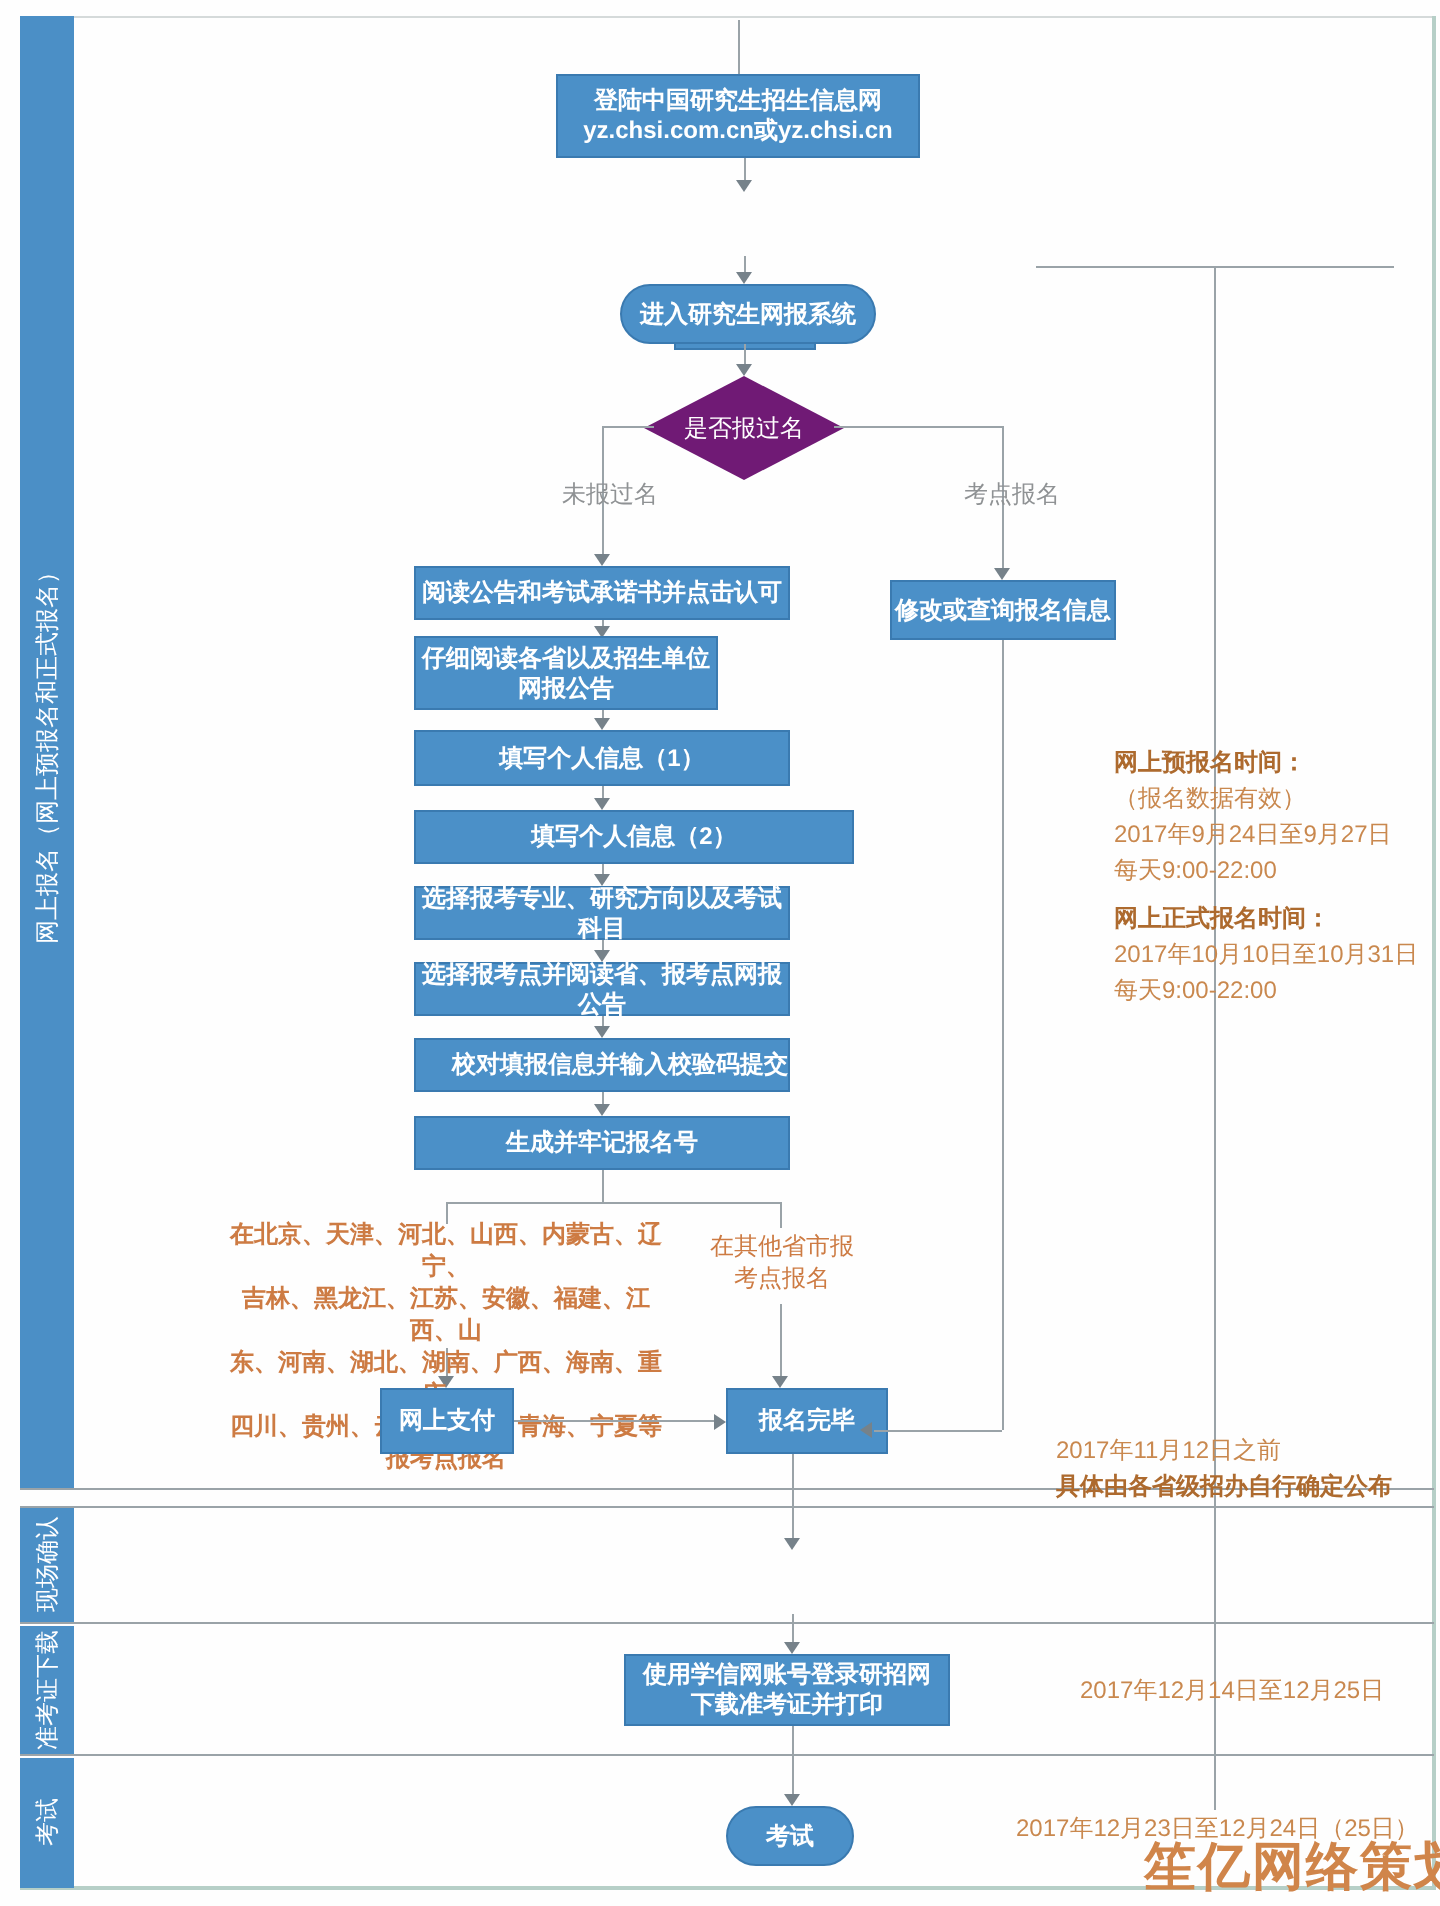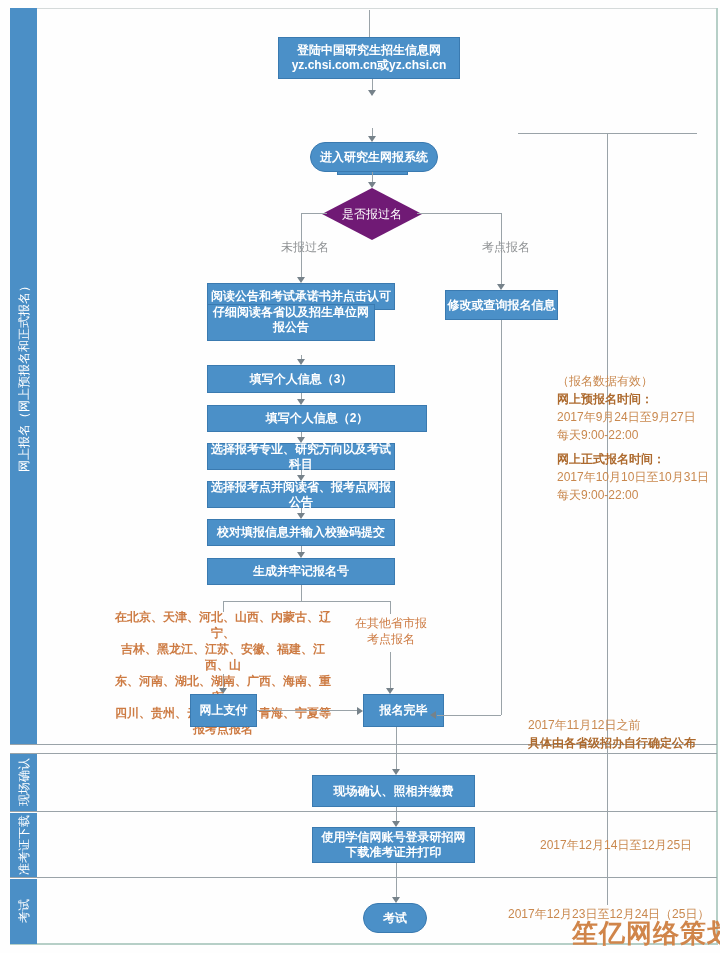--- a/index.html
+++ b/index.html
@@ -96,28 +96,28 @@
   <div class="box" style="left:207px;top:283px;width:188px;height:27px;">
     <span>阅读公告和考试承诺书并点击认可</span>
   </div>
 
   <div class="box" style="left:445px;top:290px;width:113px;height:30px;">
     <span>修改或查询报名信息</span>
   </div>
   <div class="vline" style="left:301px;top:310px;height:4px;"></div>
   <div class="arr-d" style="left:297px;top:313px;"></div>
 
-  <div class="box" style="left:207px;top:304px;width:168px;height:37px;justify-content:space-between;">
+  <div class="box" style="left:207px;top:318px;width:152px;height:37px;">
     <span>仔细阅读各省以及招生单位网报公告</span>
   </div>
   <div class="vline" style="left:301px;top:355px;height:5px;"></div>
   <div class="arr-d" style="left:297px;top:359px;"></div>
 
   <div class="box" style="left:207px;top:365px;width:188px;height:28px;">
-    <span>填写个人信息（3）</span>
+    <span>填写个人信息（1）</span>
   </div>
   <div class="vline" style="left:301px;top:393px;height:7px;"></div>
   <div class="arr-d" style="left:297px;top:399px;"></div>
 
   <div class="box" style="left:207px;top:405px;width:220px;height:27px;">
     <span>填写个人信息（2）</span>
   </div>
   <div class="vline" style="left:301px;top:432px;height:6px;"></div>
   <div class="arr-d" style="left:297px;top:437px;"></div>
 
@@ -126,21 +126,21 @@
   </div>
   <div class="vline" style="left:301px;top:470px;height:6px;"></div>
   <div class="arr-d" style="left:297px;top:475px;"></div>
 
   <div class="box" style="left:207px;top:481px;width:188px;height:27px;">
     <span>选择报考点并阅读省、报考点网报公告</span>
   </div>
   <div class="vline" style="left:301px;top:508px;height:6px;"></div>
   <div class="arr-d" style="left:297px;top:513px;"></div>
 
-  <div class="box" style="left:207px;top:519px;width:188px;height:27px;">
+  <div class="box" style="left:207px;top:519px;width:188px;height:27px;align-items:flex-end;">
     <span>校对填报信息并输入校验码提交</span>
   </div>
   <div class="vline" style="left:301px;top:546px;height:7px;"></div>
   <div class="arr-d" style="left:297px;top:552px;"></div>
 
   <div class="box" style="left:207px;top:558px;width:188px;height:27px;">
     <span>生成并牢记报名号</span>
   </div>
 
   <div class="vline" style="left:301px;top:585px;height:16px;"></div>
@@ -170,40 +170,37 @@
     <span>报名完毕</span>
   </div>
 
   <div class="vline" style="left:501px;top:320px;height:395px;"></div>
   <div class="hline" style="left:437px;top:715px;width:64px;"></div>
   <div class="arr-l" style="left:430px;top:711px;"></div>
 
   <div class="vline" style="left:396px;top:727px;height:42px;"></div>
   <div class="arr-d" style="left:392px;top:769px;"></div>
 
-  <div class="box" style="left:312px;top:775px;width:163px;height:32px;">
-    <span>现场确认、照相并缴费</span>
-  </div>
   <div class="vline" style="left:396px;top:807px;height:14px;"></div>
   <div class="arr-d" style="left:392px;top:821px;"></div>
 
   <div class="box" style="left:312px;top:827px;width:163px;height:36px;">
     <span>使用学信网账号登录研招网</span>
     <span>下载准考证并打印</span>
   </div>
   <div class="vline" style="left:396px;top:863px;height:34px;"></div>
   <div class="arr-d" style="left:392px;top:897px;"></div>
 
   <div class="box pill" style="left:363px;top:903px;width:64px;height:30px;">
     <span>考试</span>
   </div>
 
   <div class="ann" style="left:557px;top:372px;width:160px;">
+    <div class="orange orange-bold">网上预报名时间：</div>
     <div class="orange">（报名数据有效）</div>
-    <div class="orange orange-bold">网上预报名时间：</div>
     <div class="orange">2017年9月24日至9月27日</div>
     <div class="orange">每天9:00-22:00</div>
   </div>
   <div class="ann" style="left:557px;top:450px;width:160px;">
     <div class="orange orange-bold">网上正式报名时间：</div>
     <div class="orange">2017年10月10日至10月31日</div>
     <div class="orange">每天9:00-22:00</div>
   </div>
   <div class="ann" style="left:528px;top:716px;width:190px;">
     <div class="orange">2017年11月12日之前</div>

